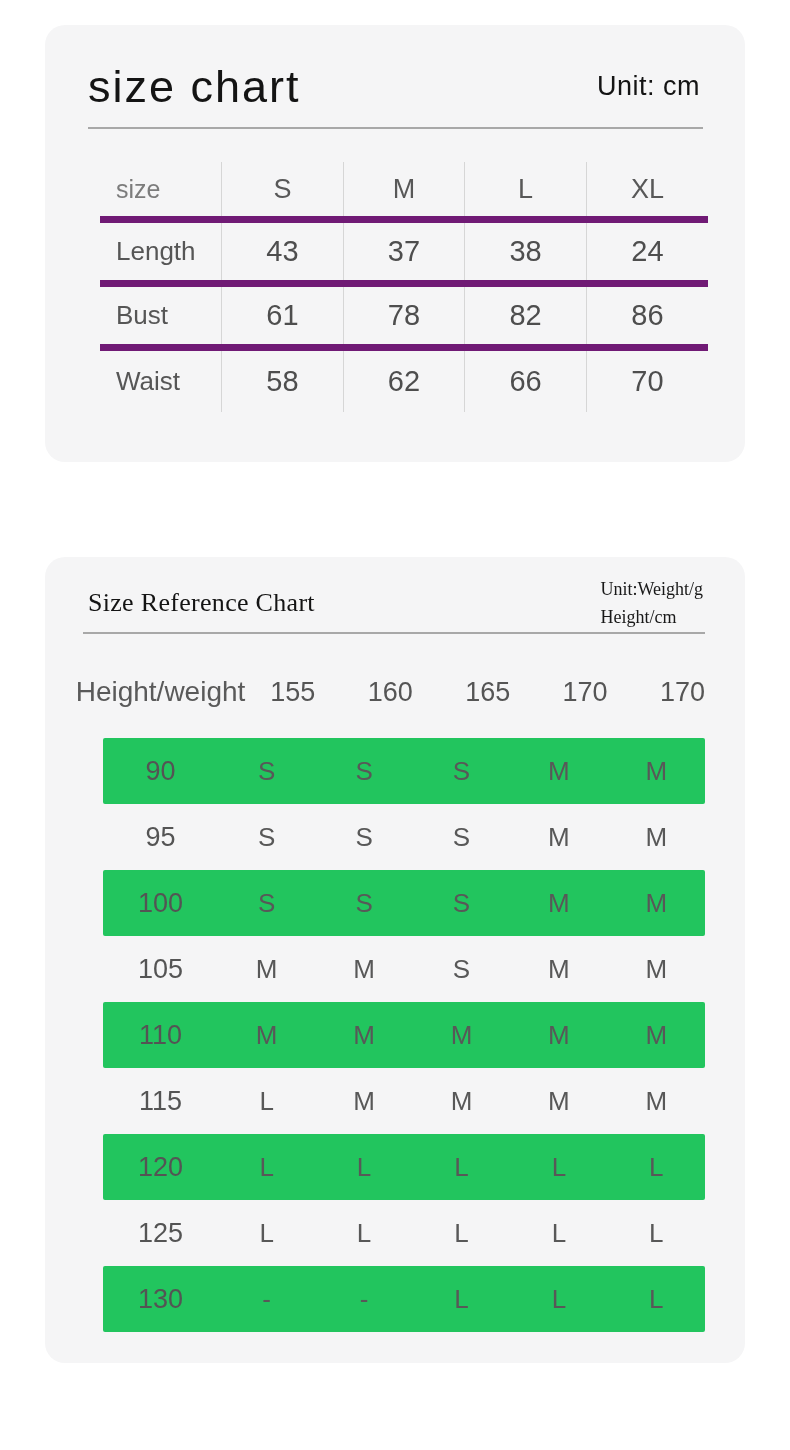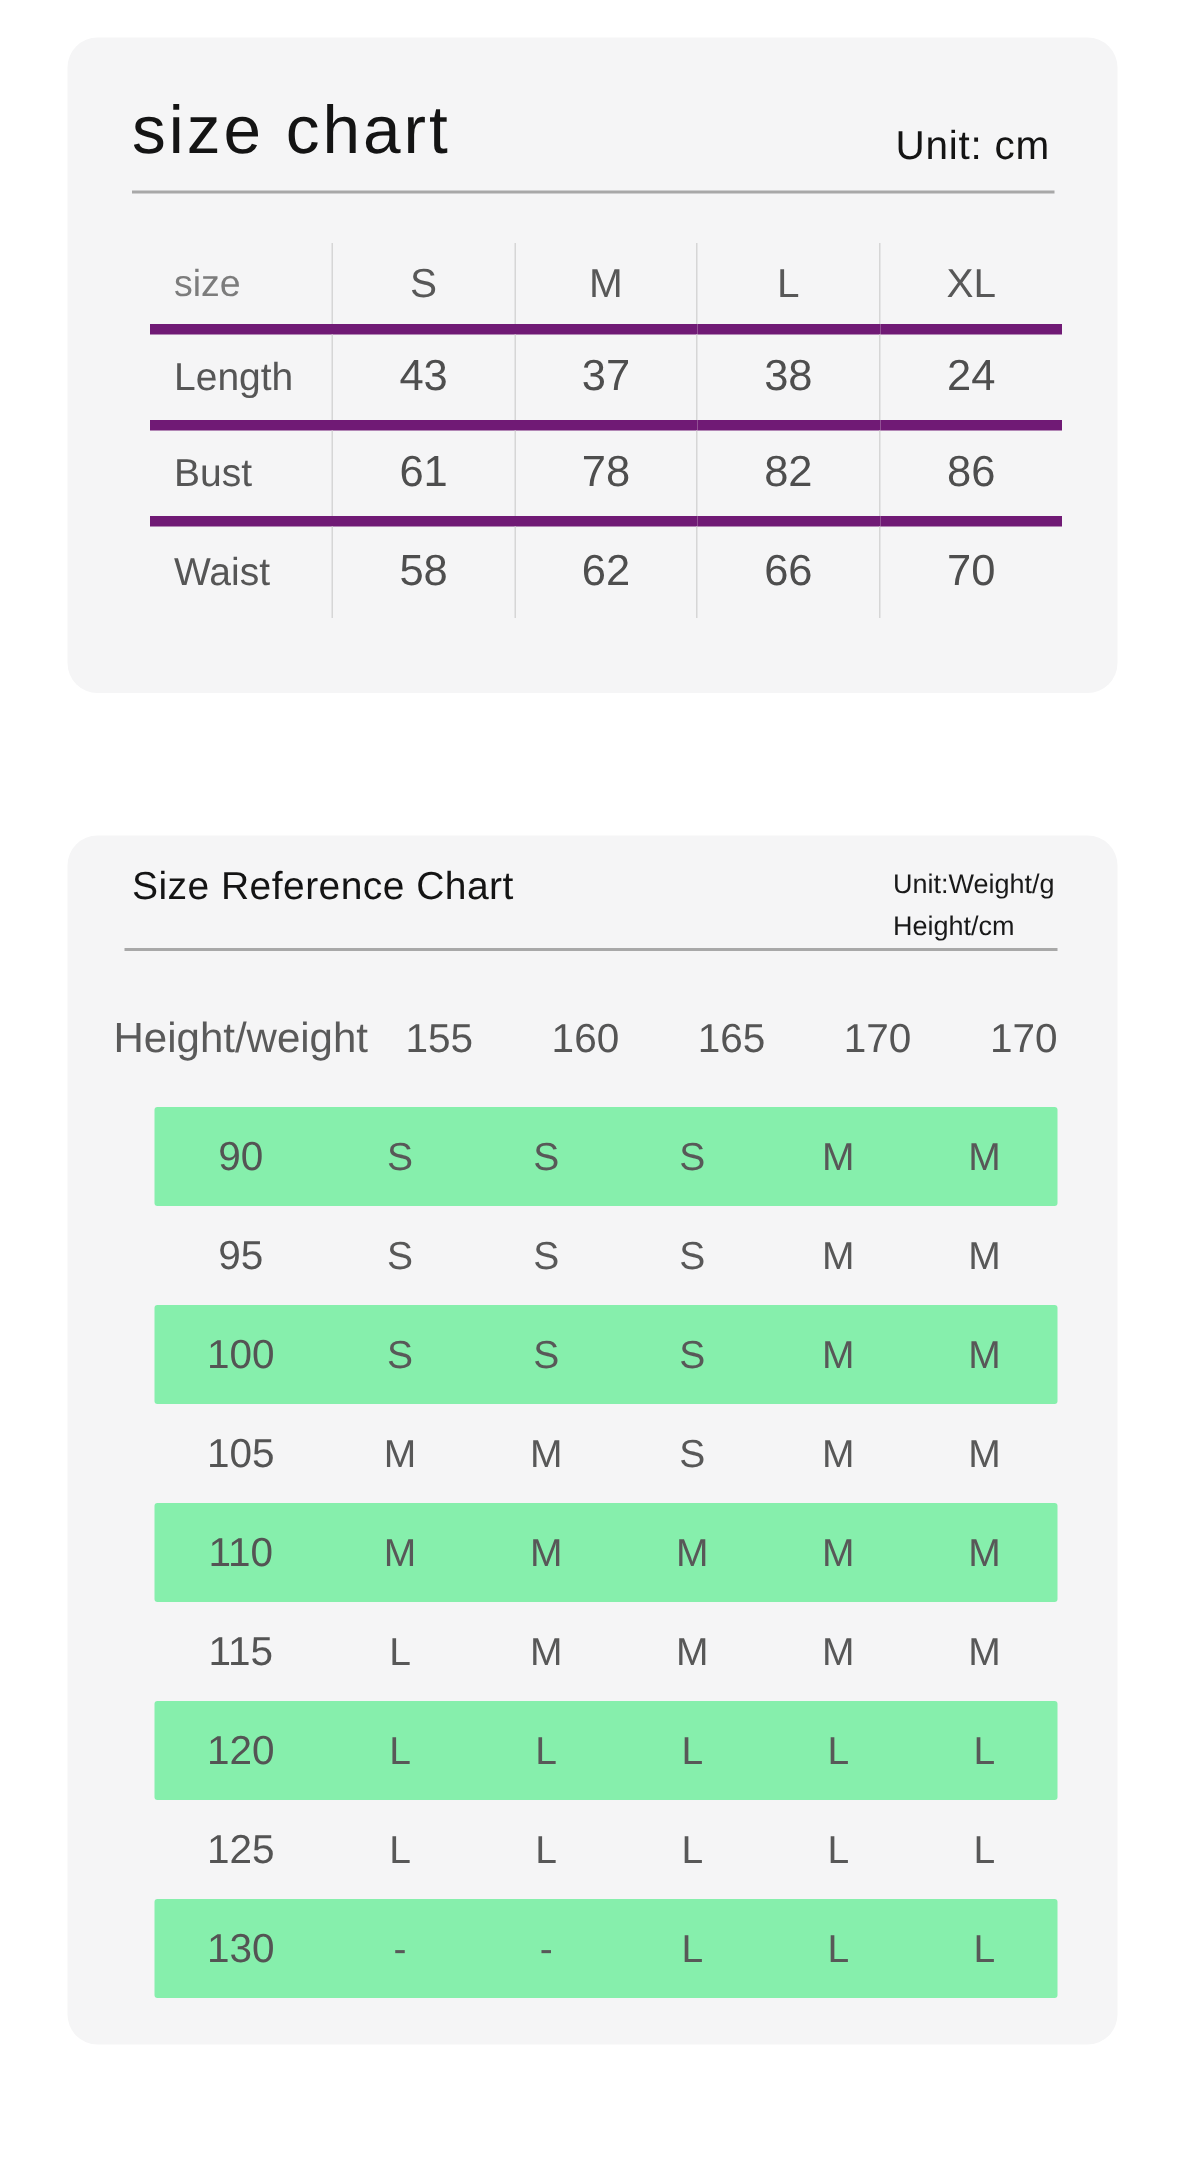--- a/index.html
+++ b/index.html
@@ -16,21 +16,21 @@
     width: 700px;
     background: #f5f5f6;
     border-radius: 20px;
     box-sizing: border-box;
   }
   .card1 { top: 25px; height: 437px; }
   .card2 { top: 557px; height: 806px; }
 
   
   .card1-head {
-    display: flex; justify-content: space-between; align-items: flex-end;
+    display: flex; justify-content: space-between; align-items: center;
     padding: 36px 45px 0 43px;
   }
   .card1-title {
     margin: 0; font-size: 45px; font-weight: 400; color: #141414;
     letter-spacing: 2px; line-height: 1.15;
   }
   .card1-unit { font-size: 27px; color: #141414; letter-spacing: 0.5px; }
   .rule {
     height: 0; border-top: 2px solid #a8a8a8;
   }
@@ -49,22 +49,23 @@
   .t1 th { font-size: 27px; color: #585858; }
   .t1 th.lbl { font-size: 25px; color: #7c7c7c; }
   .t1 td { font-size: 29px; color: #4e4e4e; }
   .t1 td.lbl { font-size: 26px; color: #565656; }
   .t1 .lbl { text-align: left; padding-left: 16px; }
   .t1 th + th, .t1 td + td { border-left: 1px solid #d6d6d6; }
   .t1 tbody tr th, .t1 tbody tr td { border-top: 7px solid #701a75; }
 
   
   .card2-head {
-    display: flex; justify-content: space-between; 
+    display: flex; justify-content: space-between; align-items: center;
     padding: 18px 42px 0 43px;
+    font-family: Liberation Serif, serif;
   }
   .card2-title {
     margin: 0; font-size: 26px; font-weight: 400; color: #141414;
     letter-spacing: 0.3px;
   }
   .card2-unit { font-size: 18px; color: #191919; line-height: 28px; text-align: left; }
   .rule2 { margin: 1px 40px 0 38px; }
 
   .t2-grid {
     display: grid;
@@ -76,21 +77,21 @@
     margin: 38px 0 26px 58px;
     height: 40px;
   }
   .t2-head .hw {
     font-size: 28px; color: #5a5a5a; text-align: center; white-space: nowrap;
     justify-self: center;
   }
   .t2-head .hv { font-size: 27px; color: #555555; text-align: right; }
   .t2-body { margin-left: 58px; }
   .t2-row { height: 66px; border-radius: 2px; }
-  .t2-row.shaded { background: #86efac; }
+  .t2-row.shaded { background: #22c55e; }
   .t2-row .w { font-size: 27px; color: #545454; text-align: center; }
   .t2-row .s { font-size: 26px; color: #585858; text-align: center; }
 </style>
 </head>
 <body>
 
 <div>
 
   <section class="card card1">
     <div class="card1-head">

